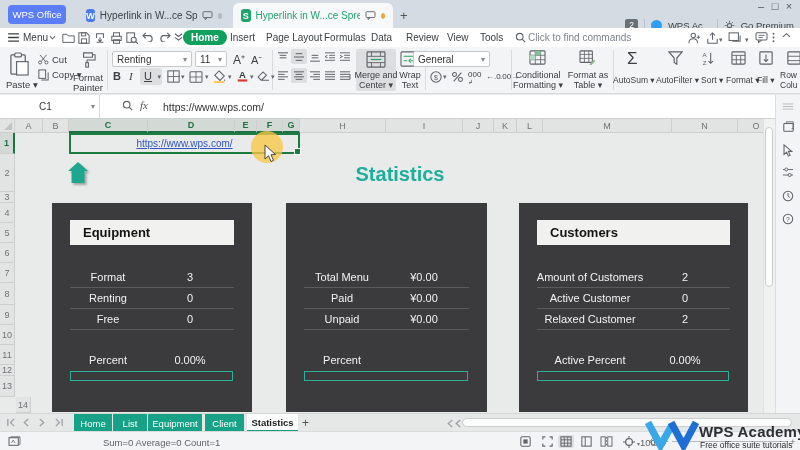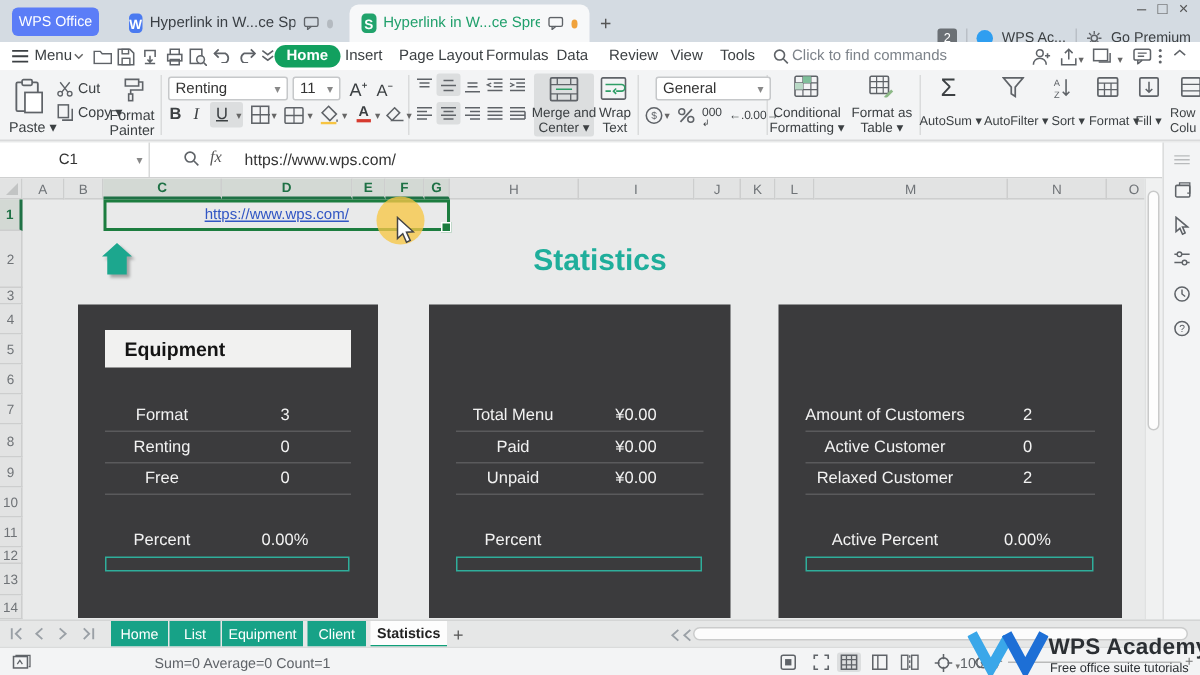--- a/index.html
+++ b/index.html
@@ -354,21 +354,21 @@
       </svg>
     </span>
     <div class="tlabel2" style="left:354px;top:23px;width:44px;font-size:9px">Merge and<br>Center ▾</div>
     <span class="ic abs" style="left:400px;top:4px;">
       <svg width="18" height="16" viewBox="0 0 20 18">
         <rect x="1" y="1" width="18" height="16" rx="1" fill="none" stroke="#5f6368" stroke-width="1.2"></rect>
         <path d="M4 6h12a2.5 2.5 0 010 5h-4M12 9l-2 2 2 2M4 11h4" fill="none" stroke="#2e9e66" stroke-width="1.2"></path>
       </svg>
     </span>
     <div class="tlabel2" style="left:398px;top:23px;width:24px;font-size:9px">Wrap<br>Text</div>
-    <div class="combo" style="left:437px;top:4px;width:77px;height:16px">
+    <div class="combo" style="left:413px;top:4px;width:77px;height:16px">
       <span>General</span>
       <span style="color:#888;font-size:8px">▾</span>
     </div>
     <span class="ic abs" style="left:430px;top:24px;">
       <svg width="12" height="12" viewBox="0 0 14 14">
         <circle cx="7" cy="7" r="6" fill="none" stroke="#5f6368" stroke-width="1.2"></circle>
         <text x="7" y="10" font-size="8" text-anchor="middle" fill="#5f6368" font-family="Liberation Sans">$</text>
       </svg>
     </span>
     <span class="abs" style="left:443px;top:26px;font-size:7px;color:#666">▾</span>
@@ -479,21 +479,21 @@
       <div class="rowhdr" style="top: 84px; height: 20px;">4</div>
       <div class="rowhdr" style="top: 104px; height: 20px;">5</div>
       <div class="rowhdr" style="top: 124px; height: 20px;">6</div>
       <div class="rowhdr" style="top: 144px; height: 20px;">7</div>
       <div class="rowhdr" style="top: 164px; height: 22px;">8</div>
       <div class="rowhdr" style="top: 186px; height: 20px;">9</div>
       <div class="rowhdr" style="top: 206px; height: 20px;">10</div>
       <div class="rowhdr" style="top: 226px; height: 20px;">11</div>
       <div class="rowhdr" style="top: 246px; height: 11px;">12</div>
       <div class="rowhdr" style="top: 257px; height: 21px;">13</div>
-      <div class="rowhdr" style="top: 278px; height: 16px;">14</div>
+      <div class="rowhdr" style="top: 278px; height: 16px; margin-left: 16px;">14</div>
     </div>
   <div id="panels">
       <div class="panel" style="left: 52px; width: 200px;">
         <div class="phead" style="width:164px">Equipment</div>
         <div class="prow-label" style="left:56px;top:74px">Format</div>
         <div class="prow-value" style="left:138px;top:74px">3</div>
         <div class="pline" style="left:18px;width:164px;top:83.5px"></div>
         <div class="prow-label" style="left:56px;top:95px">Renting</div>
         <div class="prow-value" style="left:138px;top:95px">0</div>
         <div class="pline" style="left:18px;width:164px;top:104.5px"></div>
@@ -512,20 +512,21 @@
         <div class="prow-value" style="left:138px;top:95px">¥0.00</div>
         <div class="pline" style="left:18px;width:165px;top:104.5px"></div>
         <div class="prow-label" style="left:56px;top:116px">Unpaid</div>
         <div class="prow-value" style="left:138px;top:116px">¥0.00</div>
         <div class="pline" style="left:18px;width:165px;top:125.5px"></div>
         <div class="prow-label" style="left:56px;top:157px">Percent</div>
         <div class="prow-value" style="left:138px;top:157px"></div>
         <div class="pbar" style="left:18px;width:164px;top:168px"></div>
       </div>
       <div class="panel" style="left: 519px; width: 229px;">
+        <div class="phead" style="width:193px">Customers</div>
         <div class="prow-label" style="left:71px;top:74px">Amount of Customers</div>
         <div class="prow-value" style="left:166px;top:74px">2</div>
         <div class="pline" style="left:18px;width:193px;top:83.5px"></div>
         <div class="prow-label" style="left:71px;top:95px">Active Customer</div>
         <div class="prow-value" style="left:166px;top:95px">0</div>
         <div class="pline" style="left:18px;width:193px;top:104.5px"></div>
         <div class="prow-label" style="left:71px;top:116px">Relaxed Customer</div>
         <div class="prow-value" style="left:166px;top:116px">2</div>
         <div class="pline" style="left:18px;width:193px;top:125.5px"></div>
         <div class="prow-label" style="left:71px;top:157px">Active Percent</div>

